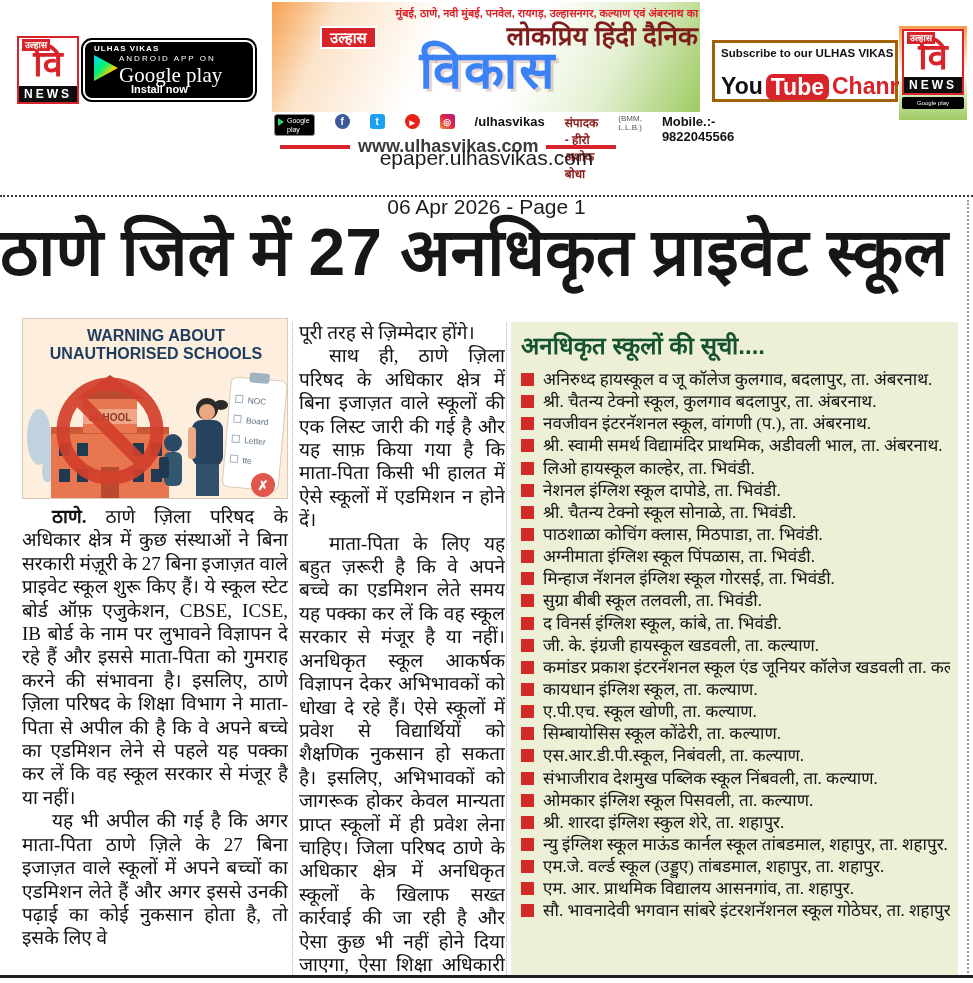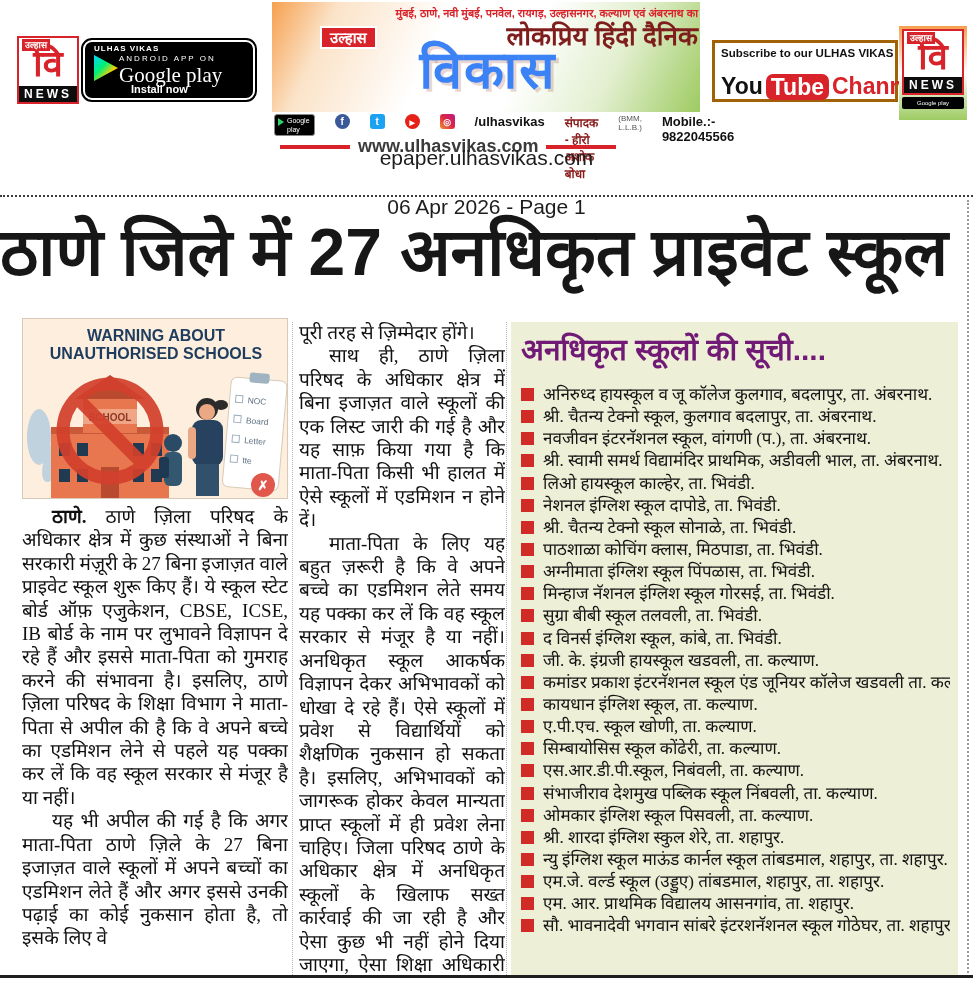--- a/index.html
+++ b/index.html
@@ -91,21 +91,21 @@
   .col p.noindent{text-indent:0;}
   .col1{left:22px;top:505px;width:266px;height:470px;overflow:hidden;}
   .col2{left:299px;top:321px;width:206px;height:654px;overflow:hidden;}
   .lead{font-weight:bold;}
   .vdiv1{position:absolute;left:292px;top:322px;height:653px;border-left:1px dotted #b5b5b5;}
   .vdiv2{position:absolute;left:506px;top:322px;height:653px;border-left:1px dotted #b5b5b5;}
 
   
   .panel{position:absolute;left:511px;top:322px;width:447px;height:653px;background:#edefd6;
          box-sizing:border-box;padding:6px 8px 0 10px;overflow:hidden;}
-  .panel-title{margin:0 0 15px 0;font-size:30px;font-weight:900;color:#701a75;}
+  .panel-title{margin:0 0 8px 0;font-size:24px;font-weight:900;color:#14532d;}
   .panel ul{list-style:none;margin:0;padding:0;}
   .panel li{display:flex;align-items:flex-start;gap:9px;height:22.15px;line-height:22px;
             font-family:"Liberation Serif",serif;font-size:17px;color:#141414;white-space:nowrap;overflow:hidden;}
   .bullet{flex:none;width:13px;height:13px;background:#d02b27;margin-top:4px;}
 </style>
 </head>
 <body>
 
 <div id="page">
 

